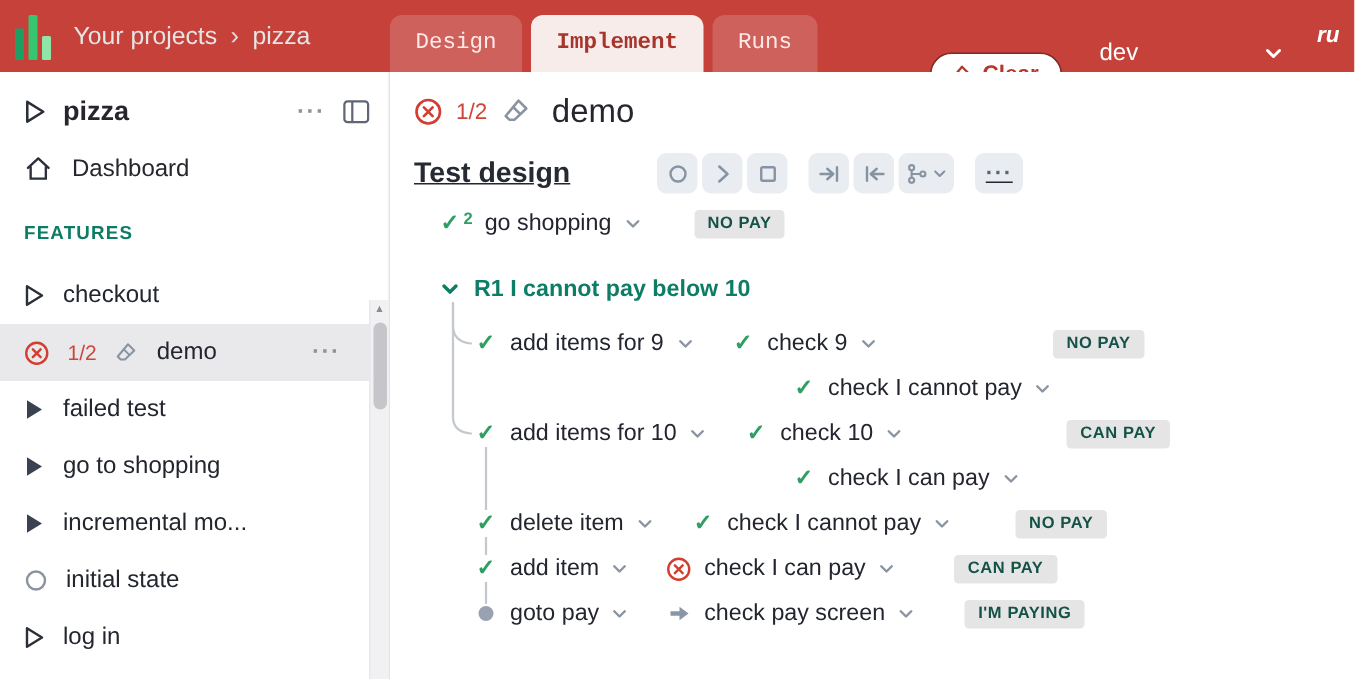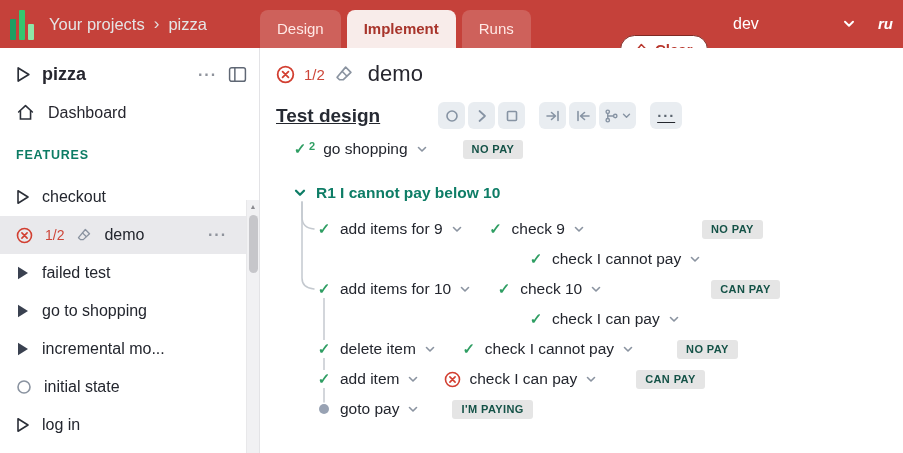--- a/index.html
+++ b/index.html
@@ -5,25 +5,25 @@
   * { box-sizing: border-box; margin: 0; padding: 0; }
   html,body { width: 903px; height: 453px; overflow: hidden; background: #fff;
     font-family: "Liberation Sans", sans-serif; color: #24272e; }
   .stage { position: relative; width: 903px; height: 453px; overflow: hidden; }
 
   
   .topbar { position: absolute; left:0; top:0; right:0; height:48px; background:#c5413a; display:flex; align-items:center; }
   .logo { margin-left:10px; display:flex; align-items:center; }
   .breadcrumb { display:flex; align-items:center; gap:9px; margin-left:12px; color:#e5e5e5; font-size:16.5px; font-weight:500; white-space:nowrap; }
   .breadcrumb .sep { opacity:.95; font-size:17px; }
-  .tabs { position:absolute; left:260px; bottom:0; display:flex; align-items:flex-end; gap:6px; }
+  .tabs { position:absolute; left:260px; bottom:0; display:flex; align-items:flex-end; gap:6px;font-family:Liberation Mono, monospace; }
   .tab { padding:10px 17px 11px; background:rgba(255,255,255,.17); color:#ffe8e5; font-size:15px; border-radius:8px 8px 0 0; cursor:default; white-space:nowrap; }
   .tab.active { background:#f8ecea; color:#a8352c; font-weight:700; }
   .clear-btn { position:absolute; left:620px; top:10px; height:29px; display:flex; align-items:center; gap:7px; background:#fff; border:1.5px solid #7e2a24; border-radius:15px; padding:0 14px 0 11px; color:#b8362c; font-size:15px; font-weight:700;margin-top:25px; }
-  .env { position:absolute; left:733px; top:0; height:48px; width:122px; display:flex; align-items:center; justify-content:space-between; color:#fff; font-size:16px; }
+  .env { position:absolute; left:733px; top:12px; height:48px; width:122px; display:flex; align-items:center; justify-content:space-between; color:#fff; font-size:16px; }
   .run-label { position:absolute; left:878px; top:15px; color:#fff; font-size:15px; font-weight:700; white-space:nowrap;font-style:italic; }
 
   
   .sidebar { position:absolute; left:0; top:48px; width:260px; bottom:0; background:#fff; border-right:1px solid #e3e3e6; overflow:hidden; }
   .project-row { display:flex; align-items:center; gap:11px; padding:16px 12px 0 16px; }
   .project-name { font-size:18px; font-weight:600; color:#26262e; }
   .dots { color:#8f939c; font-size:16px; letter-spacing:1px; font-weight:700; line-height:1; }
   .project-row .dots { margin-left:auto; }
   .dash-row { display:flex; align-items:center; gap:13px; padding:0 0 0 16px; margin-top:18px; font-size:16px; color:#26262e; }
   .features-header { margin:26px 0 0 16px; font-size:12.5px; font-weight:700; letter-spacing:.8px; color:#0c7c64; }
@@ -381,17 +381,30 @@
           <svg width="12" height="12" viewBox="0 0 12 12">
               <circle cx="6" cy="6" r="5" fill="#98a2b3"></circle>
             </svg>
         </span>
         <span class="step-label">goto pay</span>
         <span class="chev">
             <svg width="10" height="7" viewBox="0 0 10 7">
               <polyline points="1.5,1.5 5,5 8.5,1.5" fill="none" stroke="#8a93a0" stroke-width="1.6" stroke-linecap="round" stroke-linejoin="round"></polyline>
             </svg>
           </span>
+        <span class="pair2">
+          <span class="icon16">
+            <svg width="14" height="12" viewBox="0 0 14 12">
+                <path d="M1,4.5 L7,4.5 L7,1.5 L13,6 L7,10.5 L7,7.5 L1,7.5 Z" fill="#8a95a6"></path>
+              </svg>
+          </span>
+          <span class="step-label">check pay screen</span>
+          <span class="chev">
+              <svg width="10" height="7" viewBox="0 0 10 7">
+                <polyline points="1.5,1.5 5,5 8.5,1.5" fill="none" stroke="#8a93a0" stroke-width="1.6" stroke-linecap="round" stroke-linejoin="round"></polyline>
+              </svg>
+            </span>
+        </span>
         <span class="badge m-r6">I'M PAYING</span>
       </div>
     </div>
   </div>
 </div>
 
 </body></html>

